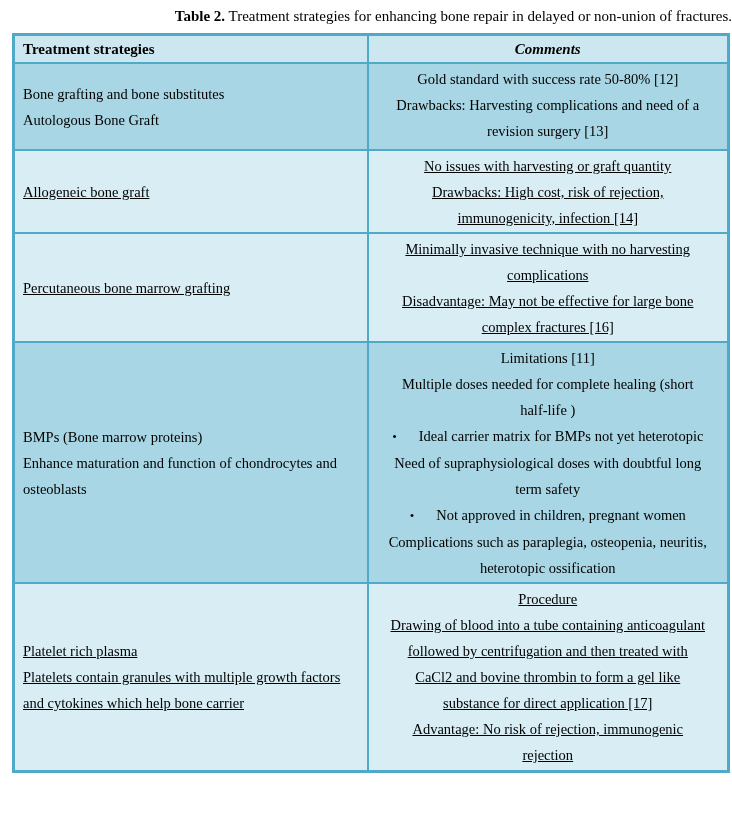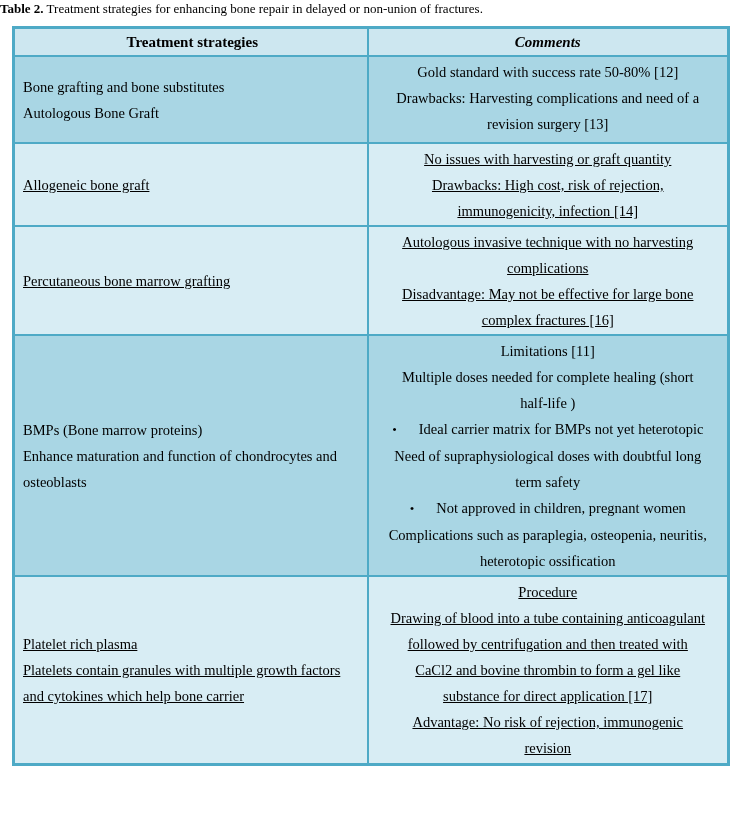--- a/index.html
+++ b/index.html
@@ -13,23 +13,23 @@
   *{box-sizing:border-box;}
   html,body{margin:0;padding:0;}
   body{
     width:732px;height:824px;
     background:var(--page-bg);
     color:var(--text);
     font-family:"Liberation Serif","DejaVu Serif",serif;
     overflow:hidden;
   }
   .caption{
-    margin-top:0;
-    text-align:left;
-    font-size:13px;
+    margin-top:7px;
+    text-align:right;
+    font-size:15px;
     line-height:18px;
   }
   .caption .cap-label{font-weight:bold;}
   table.main{
     border-collapse:collapse;
     table-layout:fixed;
     width:715px;
     margin:8px 0 0 12px;
     border:3px solid var(--border);
   }
@@ -42,21 +42,21 @@
     padding:1px 5px;
     overflow:hidden;
   }
   th{
     background:var(--header-bg);
     font-size:15px;
     font-weight:bold;
     height:27px;
     padding:0 5px;
   }
-  th.h-strategy{text-align:center;padding-left:8px;}
+  th.h-strategy{text-align:left;padding-left:8px;}
   th.h-comments{text-align:center;font-style:italic;}
   tr.band-dark td{background:var(--band-dark);margin-left:46px;}
   tr.band-light td{background:var(--band-light);text-decoration:underline;}
   td.strategy{
     text-align:left;
     vertical-align:middle;
     padding-left:8px;
     padding-right:24px;
   }
   td.comments{
@@ -116,21 +116,21 @@
         <div class="line">No issues with harvesting or graft quantity</div>
         <div class="line">Drawbacks: High cost, risk of rejection,</div>
         <div class="line">immunogenicity, infection [14]</div>
       </td>
     </tr>
     <tr class="band-light r3">
       <td class="strategy">
         <div class="line">Percutaneous bone marrow grafting</div>
       </td>
       <td class="comments">
-        <div class="line">Autologous invasive technique with no harvesting</div>
+        <div class="line">Minimally invasive technique with no harvesting</div>
         <div class="line">complications</div>
         <div class="line">Disadvantage: May not be effective for large bone</div>
         <div class="line">complex fractures [16]</div>
       </td>
     </tr>
     <tr class="band-dark r4">
       <td class="strategy">
         <div class="line">BMPs (Bone marrow proteins)</div>
         <div class="line">Enhance maturation and function of chondrocytes and</div>
         <div class="line">osteoblasts</div>
@@ -153,17 +153,17 @@
         <div class="line">Platelets contain granules with multiple growth factors</div>
         <div class="line">and cytokines which help bone carrier</div>
       </td>
       <td class="comments">
         <div class="line">Procedure</div>
         <div class="line">Drawing of blood into a tube containing anticoagulant</div>
         <div class="line">followed by centrifugation and then treated with</div>
         <div class="line">CaCl2 and bovine thrombin to form a gel like</div>
         <div class="line">substance for direct application [17]</div>
         <div class="line">Advantage: No risk of rejection, immunogenic</div>
-        <div class="line">revision</div>
+        <div class="line">rejection</div>
       </td>
     </tr>
   </tbody>
 </table>
 
 </body></html>

